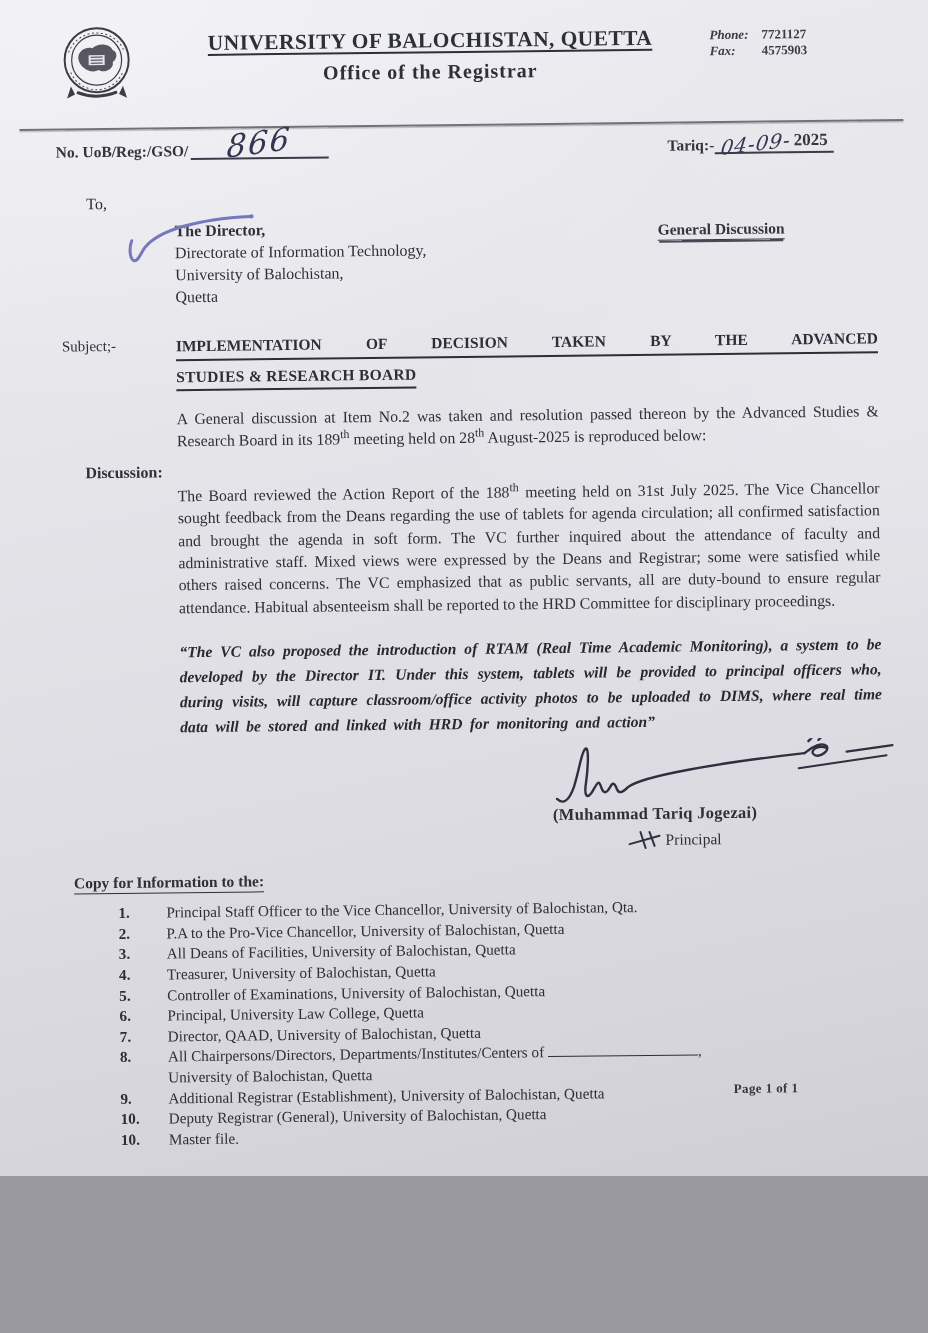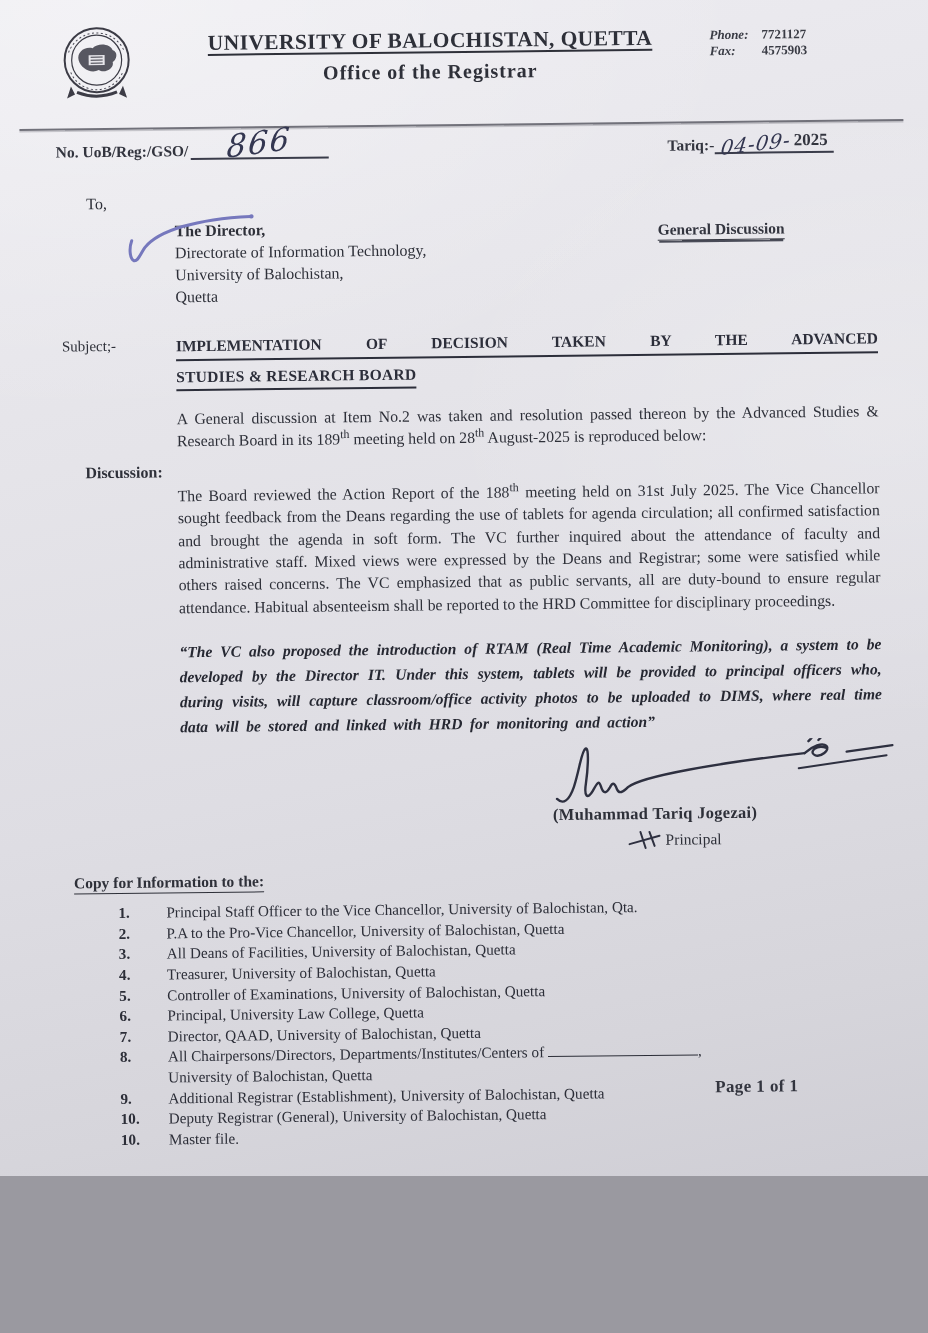--- a/index.html
+++ b/index.html
@@ -86,21 +86,21 @@
   
   .copy-heading { display:inline-block; font-weight:bold; font-size:15.5px; margin:12px 0 0 10px;
                   border-bottom:1.8px solid currentColor; padding-bottom:1px; }
   .copy-list { margin-top:9px; font-size:15.2px; line-height:20.6px; color:#2c2e38; }
   .copy-row { display:flex; }
   .copy-num { flex:0 0 48px; margin-left:54px; font-weight:bold; }
   .copy-text { flex:1; padding-right:30px; }
   .blank-line { display:inline-block; width:150px; border-bottom:1.6px solid currentColor;
                 vertical-align:baseline; }
 
-  .footer { position:absolute; right:136px; bottom:76px; font-weight:bold; font-size:17px;
+  .footer { position:absolute; right:136px; bottom:76px; font-weight:bold; font-size:13px;
             letter-spacing:0.4px; color:#33353f; }
 </style>
 </head>
 <body>
 
 <div class="page">
   <div class="sheet">
 
     
     <div class="hdr">

